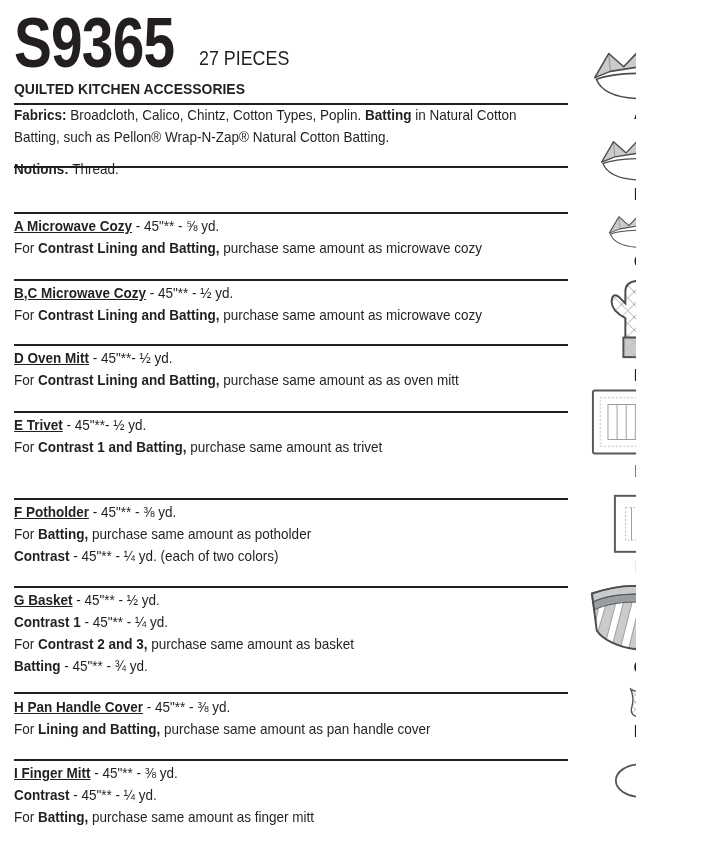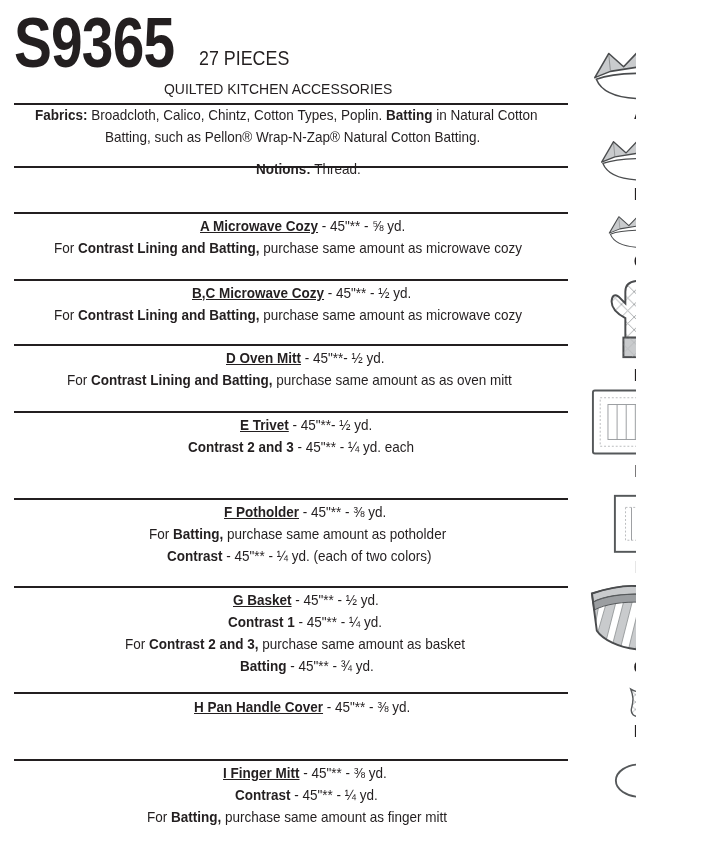--- a/index.html
+++ b/index.html
@@ -1,26 +1,26 @@
 <!DOCTYPE html>
 <html><head>
 <meta charset="utf-8">
 <style>
   html,body{margin:0;padding:0;background:#fff;}
   .page{position:relative;width:636px;height:851px;background:#ffffff;overflow:hidden;
-        font-family:"Liberation Sans", sans-serif;color:#231f20;text-align:center;}
+        font-family:"Liberation Sans", sans-serif;color:#231f20;}
   .cond{display:inline-block;transform:scaleX(0.9);transform-origin:0 50%;white-space:nowrap;}
   .b{font-weight:700;}
   .u{text-decoration:underline;}
   .title{position:absolute;left:14px;top:7px;font-size:71px;font-weight:700;line-height:1;letter-spacing:-1px;}
   .title .cond{transform:scaleX(0.80);}
   .pieces{position:absolute;left:184px;top:47px;font-size:21px;line-height:1;margin-left:15px;}
   .pieces .cond{transform:scaleX(0.85);}
   .subtitle{position:absolute;left:14px;top:80px;width:554px;border-bottom:2px solid #231f20;
-            padding-bottom:5px;font-size:15.5px;line-height:18px;font-weight:400;}
+            padding-bottom:5px;font-size:15.5px;line-height:18px;font-weight:700;}
   .sep{position:absolute;left:14px;width:554px;height:2px;background:#231f20;}
   .block{position:absolute;left:14px;width:600px;font-size:15px;line-height:22px;}
   .tl{height:22px;line-height:22px;}
   .fig{position:absolute;left:575px;width:130px;display:flex;flex-direction:column;align-items:center;}
   .flabel{font-size:17px;font-weight:700;margin-top:4px;line-height:1;}
   .m8{margin-top:8px;}
   .hiddefs{position:absolute;width:0;height:0;overflow:hidden;}
 </style>
 </head>
 <body>
@@ -66,35 +66,36 @@
   <div class="block" style="top:282px">
       <div class="tl"><span class="cond"><span class="b u">B,C Microwave Cozy</span><span> - 45"** - ½ yd.</span></span></div>
       <div class="tl"><span class="cond"><span>For </span><span class="b">Contrast Lining and Batting,</span><span> purchase same amount as microwave cozy</span></span></div>
     </div>
   <div class="block" style="top:347px">
       <div class="tl"><span class="cond"><span class="b u">D Oven Mitt</span><span> - 45"**- ½ yd.</span></span></div>
       <div class="tl"><span class="cond"><span>For </span><span class="b">Contrast Lining and Batting,</span><span> purchase same amount as as oven mitt</span></span></div>
     </div>
   <div class="block" style="top:414px">
       <div class="tl"><span class="cond"><span class="b u">E Trivet</span><span> - 45"**- ½ yd.</span></span></div>
-      <div class="tl"><span class="cond"><span class="b">Contrast 2 and 3</span><span> - 45"** - ¼ yd. each</span></span></div>
+      <div class="tl"><span class="cond"><span>For </span><span class="b">Contrast 1 and Batting,</span><span> purchase same amount as trivet</span></span></div>
     </div>
   <div class="block" style="top:501px">
       <div class="tl"><span class="cond"><span class="b u">F Potholder</span><span> - 45"** - ⅜ yd.</span></span></div>
       <div class="tl"><span class="cond"><span>For </span><span class="b">Batting,</span><span> purchase same amount as potholder</span></span></div>
       <div class="tl"><span class="cond"><span class="b">Contrast</span><span> - 45"** - ¼ yd. (each of two colors)</span></span></div>
     </div>
   <div class="block" style="top:589px">
       <div class="tl"><span class="cond"><span class="b u">G Basket</span><span> - 45"** - ½ yd.</span></span></div>
       <div class="tl"><span class="cond"><span class="b">Contrast 1</span><span> - 45"** - ¼ yd.</span></span></div>
       <div class="tl"><span class="cond"><span>For </span><span class="b">Contrast 2 and 3,</span><span> purchase same amount as basket</span></span></div>
       <div class="tl"><span class="cond"><span class="b">Batting</span><span> - 45"** - ¾ yd.</span></span></div>
     </div>
   <div class="block" style="top:696px">
       <div class="tl"><span class="cond"><span class="b u">H Pan Handle Cover</span><span> - 45"** - ⅜ yd.</span></span></div>
+      <div class="tl"><span class="cond"><span>For </span><span class="b">Lining and Batting,</span><span> purchase same amount as pan handle cover</span></span></div>
     </div>
   <div class="block" style="top:762px">
       <div class="tl"><span class="cond"><span class="b u">I Finger Mitt</span><span> - 45"** - ⅜ yd.</span></span></div>
       <div class="tl"><span class="cond"><span class="b">Contrast</span><span> - 45"** - ¼ yd.</span></span></div>
       <div class="tl"><span class="cond"><span>For </span><span class="b">Batting,</span><span> purchase same amount as finger mitt</span></span></div>
     </div>
 
   <div class="fig" style="top:48px">
     <svg width="94" height="53" viewBox="0 0 120 68">
         <use href="#bowl-shape"></use>

